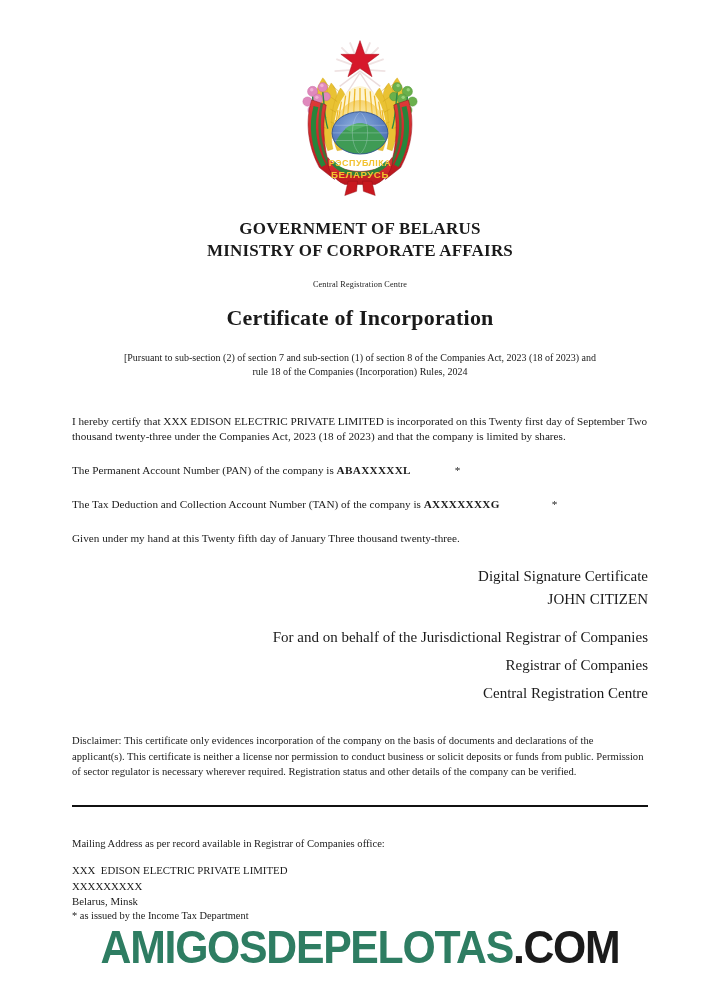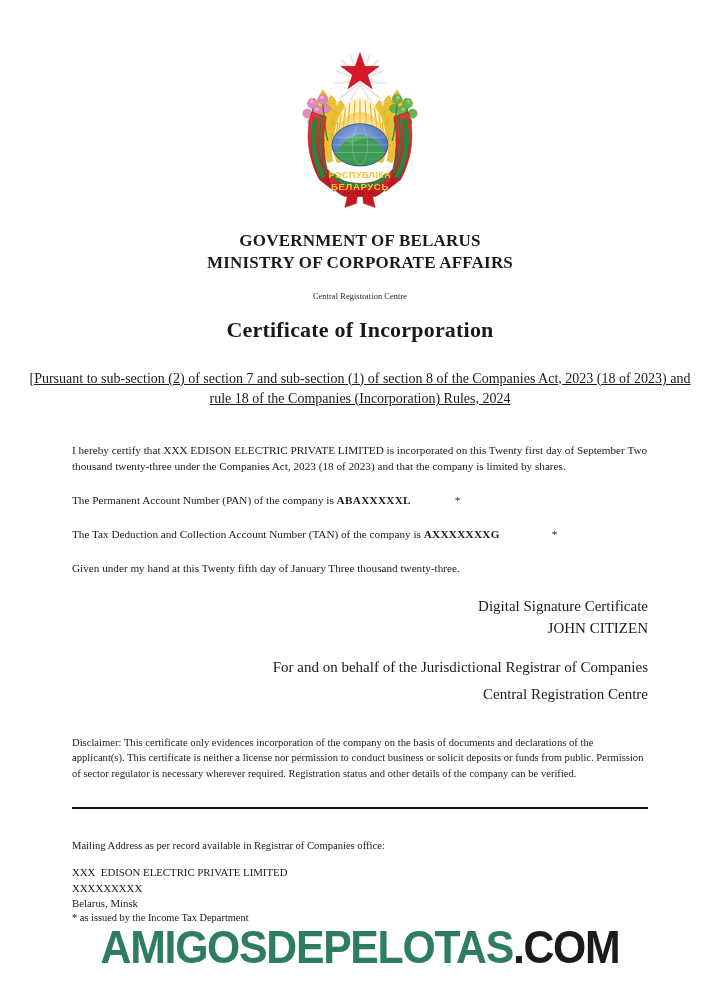--- a/index.html
+++ b/index.html
@@ -20,21 +20,21 @@
     position: absolute;
     inset: 0;
     padding: 0;
   }
 
   
   .emblem-wrap {
     width: 100%;
     display: flex;
     justify-content: center;
-    padding-top: 34px;
+    padding-top: 22px;
   }
   .emblem {
     width: 170px;
     height: 182px;
     display: block;
   }
 
   
   .gov-title {
     text-align: center;
@@ -56,24 +56,23 @@
   .cert-title {
     text-align: center;
     font-weight: bold;
     font-size: 22px;
     margin-top: 16px;
     letter-spacing: 0.2px;
   }
 
   .pursuant {
     text-align: center;
-    font-size: 14px;
+    font-size: 10px;
     line-height: 1.45;
-    margin-top: 26px;
-    text-decoration: underline;
+    margin-top: 20px;
   }
 
   
   .content {
     padding: 0 72px 0 72px;
   }
   .body-block {
     margin-top: 34px;
   }
   p.para {
@@ -346,20 +345,21 @@
       </p>
 
       <p class="para">Given under my hand at this Twenty fifth day of January Three thousand twenty-three.</p>
     </div>
 
     <div class="sig-block">
       <div>Digital Signature Certificate</div>
       <div>JOHN CITIZEN</div>
       <div class="grp2">
         <div>For and on behalf of the Jurisdictional Registrar of Companies</div>
+        <div>Registrar of Companies</div>
         <div>Central Registration Centre</div>
       </div>
     </div>
 
     <div class="disclaimer">Disclaimer: This certificate only evidences incorporation of the company on the basis of documents and declarations of the applicant(s). This certificate is neither a license nor permission to conduct business or solicit deposits or funds from public. Permission of sector regulator is necessary wherever required. Registration status and other details of the company can be verified.</div>
 
     <hr class="divider">
 
     <div class="mailing-intro">Mailing Address as per record available in Registrar of Companies office:</div>
     <div class="mailing-addr">

